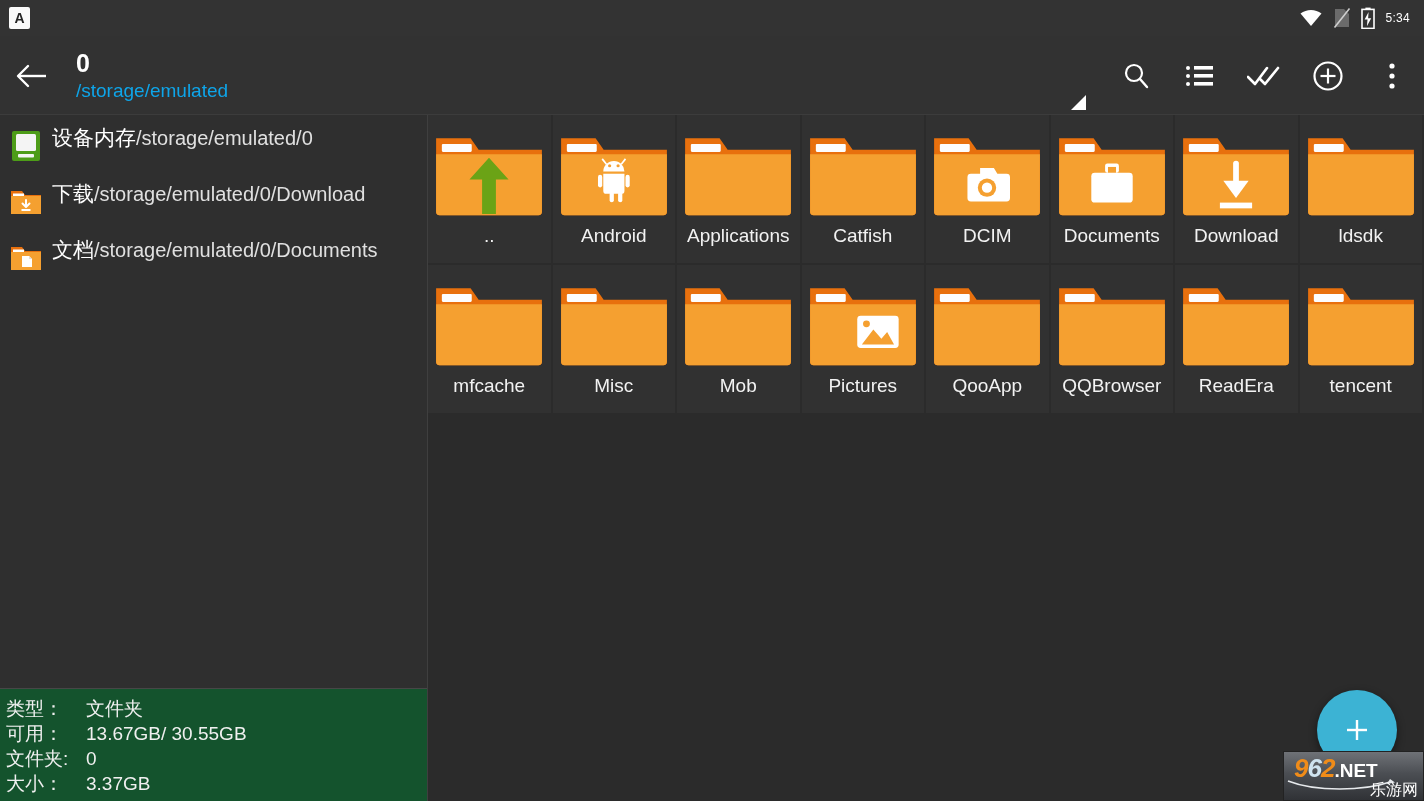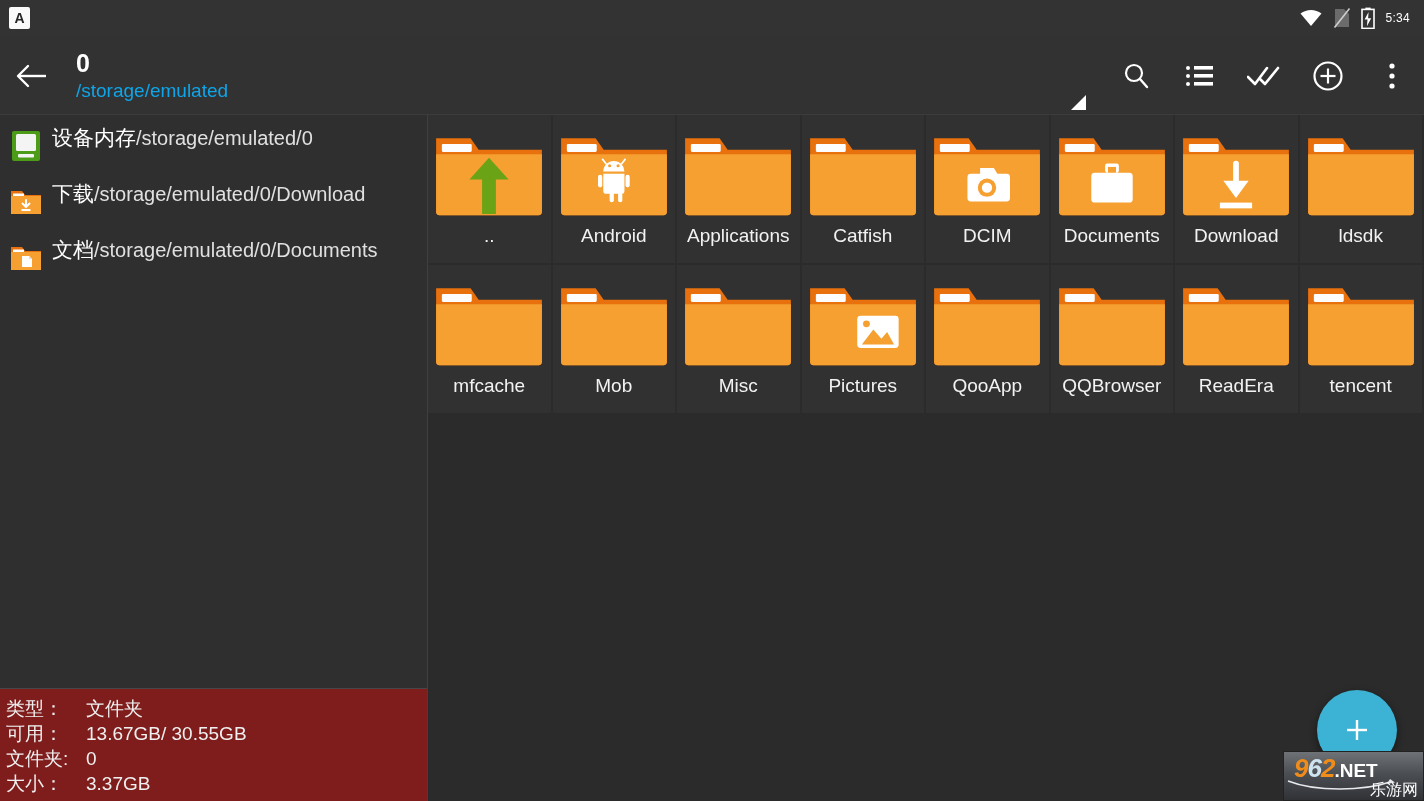--- a/index.html
+++ b/index.html
@@ -50,21 +50,21 @@
     display: flex; align-items: flex-start; padding: 9px 8px 9px 10px; cursor: pointer;
   }
   .side-icon { width: 32px; height: 32px; flex: 0 0 32px; margin-top: 6px; margin-right: 10px; position: relative; }
   .side-text { display: flex; flex-direction: row; }
   .side-name { color: #ffffff; font-size: 21px; line-height: 28px; }
   .side-path { color: #e0e0e0; font-size: 20px; line-height: 29px; }
 
   
   .infopanel {
     position: absolute; left: 0; top: 688px; width: 427px; height: 113px;
-    background: #7f1d1d; border-top: 1px solid #474747; padding: 7px 0 0 6px;
+    background: #14532d; border-top: 1px solid #474747; padding: 7px 0 0 6px;
   }
   .info-row { display: flex; color: #f0f0f0; font-size: 19px; line-height: 25px; }
   .info-key { min-width: 74px; }
   .info-val { margin-left: 6px; text-align: right; }
 
   
   .grid {
     position: absolute; left: 428px; top: 115px; width: 996px; height: 686px;
     background: #2b2b2b;
   }
@@ -382,31 +382,31 @@
             <div class="cell-label">mfcache</div>
           </div>
           <div class="cell">
             <div class="folder-wrap">
               <svg width="118" height="92" viewBox="0 0 100 80">
                 <path d="M4 8 h30 l7 10 h55 v54 a3 3 0 0 1 -3 3 h-86 a3 3 0 0 1 -3 -3 z" fill="#e8700d"></path>
                 <rect x="9" y="13" width="26" height="7" rx="1" fill="#fdfdfd"></rect>
                 <path d="M4 22 h92 v50 a3 3 0 0 1 -3 3 h-86 a3 3 0 0 1 -3 -3 z" fill="#f5a030"></path>
               </svg>
             </div>
+            <div class="cell-label">Misc</div>
+          </div>
+          <div class="cell">
+            <div class="folder-wrap">
+              <svg width="118" height="92" viewBox="0 0 100 80">
+                <path d="M4 8 h30 l7 10 h55 v54 a3 3 0 0 1 -3 3 h-86 a3 3 0 0 1 -3 -3 z" fill="#e8700d"></path>
+                <rect x="9" y="13" width="26" height="7" rx="1" fill="#fdfdfd"></rect>
+                <path d="M4 22 h92 v50 a3 3 0 0 1 -3 3 h-86 a3 3 0 0 1 -3 -3 z" fill="#f5a030"></path>
+              </svg>
+            </div>
             <div class="cell-label">Mob</div>
-          </div>
-          <div class="cell">
-            <div class="folder-wrap">
-              <svg width="118" height="92" viewBox="0 0 100 80">
-                <path d="M4 8 h30 l7 10 h55 v54 a3 3 0 0 1 -3 3 h-86 a3 3 0 0 1 -3 -3 z" fill="#e8700d"></path>
-                <rect x="9" y="13" width="26" height="7" rx="1" fill="#fdfdfd"></rect>
-                <path d="M4 22 h92 v50 a3 3 0 0 1 -3 3 h-86 a3 3 0 0 1 -3 -3 z" fill="#f5a030"></path>
-              </svg>
-            </div>
-            <div class="cell-label">Misc</div>
           </div>
           <div class="cell">
             <div class="folder-wrap">
               <svg width="118" height="92" viewBox="0 0 100 80">
                 <path d="M4 8 h30 l7 10 h55 v54 a3 3 0 0 1 -3 3 h-86 a3 3 0 0 1 -3 -3 z" fill="#e8700d"></path>
                 <rect x="9" y="13" width="26" height="7" rx="1" fill="#fdfdfd"></rect>
                 <path d="M4 22 h92 v50 a3 3 0 0 1 -3 3 h-86 a3 3 0 0 1 -3 -3 z" fill="#f5a030"></path>
                 <rect x="45" y="32" width="36" height="28" rx="3" fill="#ffffff"></rect>
                 <polygon points="49,57 59,44 66,52 71,46 77,57" fill="#f5a030"></polygon>
                 <circle cx="53" cy="39" r="3" fill="#f5a030"></circle>

